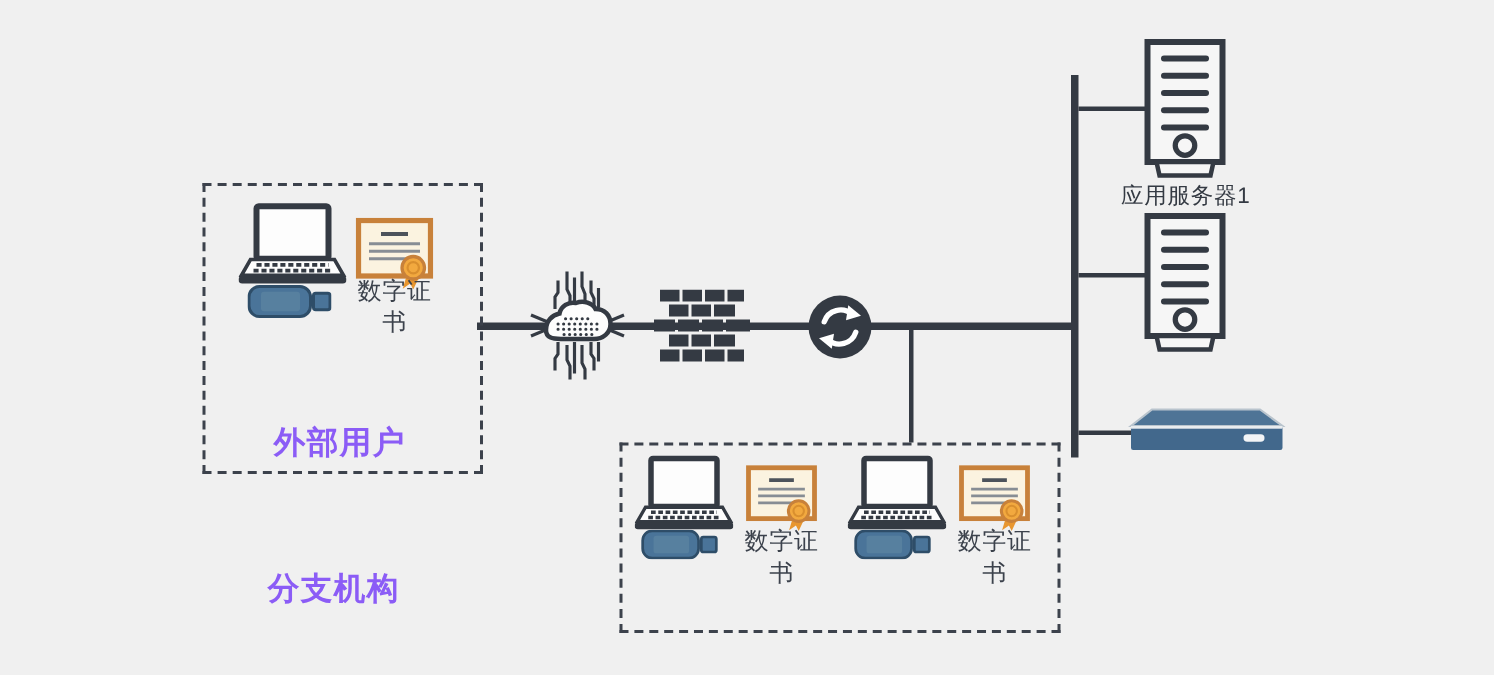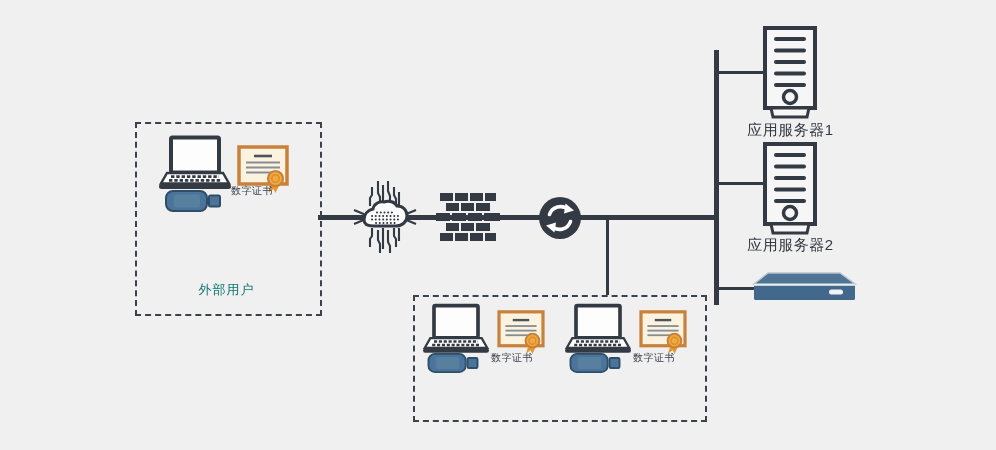--- a/index.html
+++ b/index.html
@@ -2,23 +2,23 @@
 <html><head>
 <meta charset="utf-8">
 <style>
   html,body{margin:0;padding:0;}
   body{font-family:"Liberation Sans","DejaVu Sans",sans-serif;}
   .canvas{position:relative;width:996px;height:450px;background:#f0f0f0;overflow:hidden;}
   .abs{position:absolute;}
   .hline{position:absolute;background:#343a43;}
   .vline{position:absolute;background:#343a43;}
   .dashed-box{position:absolute;border:2px dashed #3c424c;background:transparent;}
-  .zone-label{position:absolute;color:#0f766e;font-size:13px;font-weight:400;text-align:center;letter-spacing:1px;}
+  .zone-label{position:absolute;color:#8b5cf6;font-size:21px;font-weight:700;text-align:center;letter-spacing:1px;}
   .node-label{position:absolute;color:#343a43;font-size:15px;font-weight:500;text-align:center;letter-spacing:0.5px;}
-  .cert-label{position:absolute;color:#3c424c;font-size:10px;font-weight:400;text-align:left;letter-spacing:0.5px;}
+  .cert-label{position:absolute;color:#3c424c;font-size:16px;font-weight:400;text-align:center;letter-spacing:0.5px;}
   svg{display:block;}
 </style>
 </head>
 <body>
 
 <div class="canvas">
 
   <svg width="0" height="0" style="position:absolute" aria-hidden="true">
     <defs>
       <symbol id="sym-laptop" viewBox="0 0 72 56">
@@ -133,20 +133,21 @@
     </svg>
   <svg class="abs" style="left:165px;top:190px;" width="56" height="22">
       <use href="#sym-usb"></use>
     </svg>
   <svg class="abs" style="left:237px;top:145px;" width="52" height="48">
       <use href="#sym-cert"></use>
     </svg>
   <div class="cert-label" style="left:231px;top:184px;width:64px;">数字证书</div>
   <div class="zone-label" style="left:135px;top:281px;width:183px;">外部用户</div>
 
+  <div class="zone-label" style="left:155px;top:378px;width:135px;">分支机构</div>
 
   <svg class="abs" style="left:352px;top:175px;" width="66" height="84">
       <use href="#sym-network"></use>
     </svg>
   <svg class="abs" style="left:436px;top:193px;" width="64" height="50">
       <use href="#sym-firewall"></use>
     </svg>
   <svg class="abs" style="left:538px;top:196px;" width="44" height="44">
       <use href="#sym-gateway"></use>
     </svg>
@@ -173,18 +174,17 @@
     </svg>
   <div class="cert-label" style="left:633px;top:351px;width:60px;">数字证书</div>
 
   <svg class="abs" style="left:762px;top:26px;" width="56" height="94">
       <use href="#sym-server"></use>
     </svg>
   <div class="node-label" style="left:733px;top:121px;width:115px;">应用服务器1</div>
   <svg class="abs" style="left:762px;top:142px;" width="56" height="94">
       <use href="#sym-server"></use>
     </svg>
-  <div class="node-label" style="left:733px;top:236px;width:115px;">应用服务器2</div>
   <svg class="abs" style="left:752px;top:271px;" width="105" height="32">
       <use href="#sym-appliance"></use>
     </svg>
 
 </div>
 
 </body></html>

